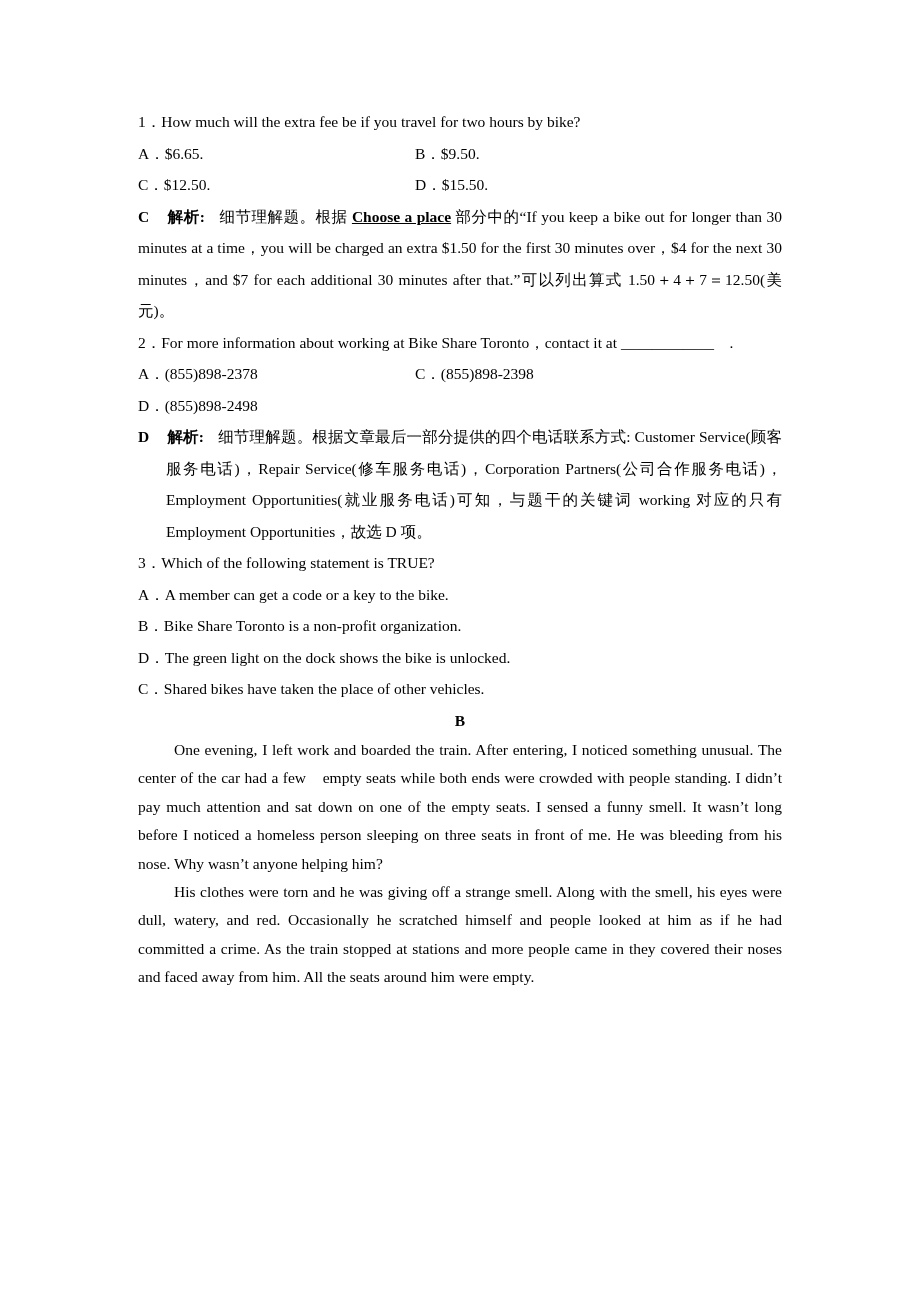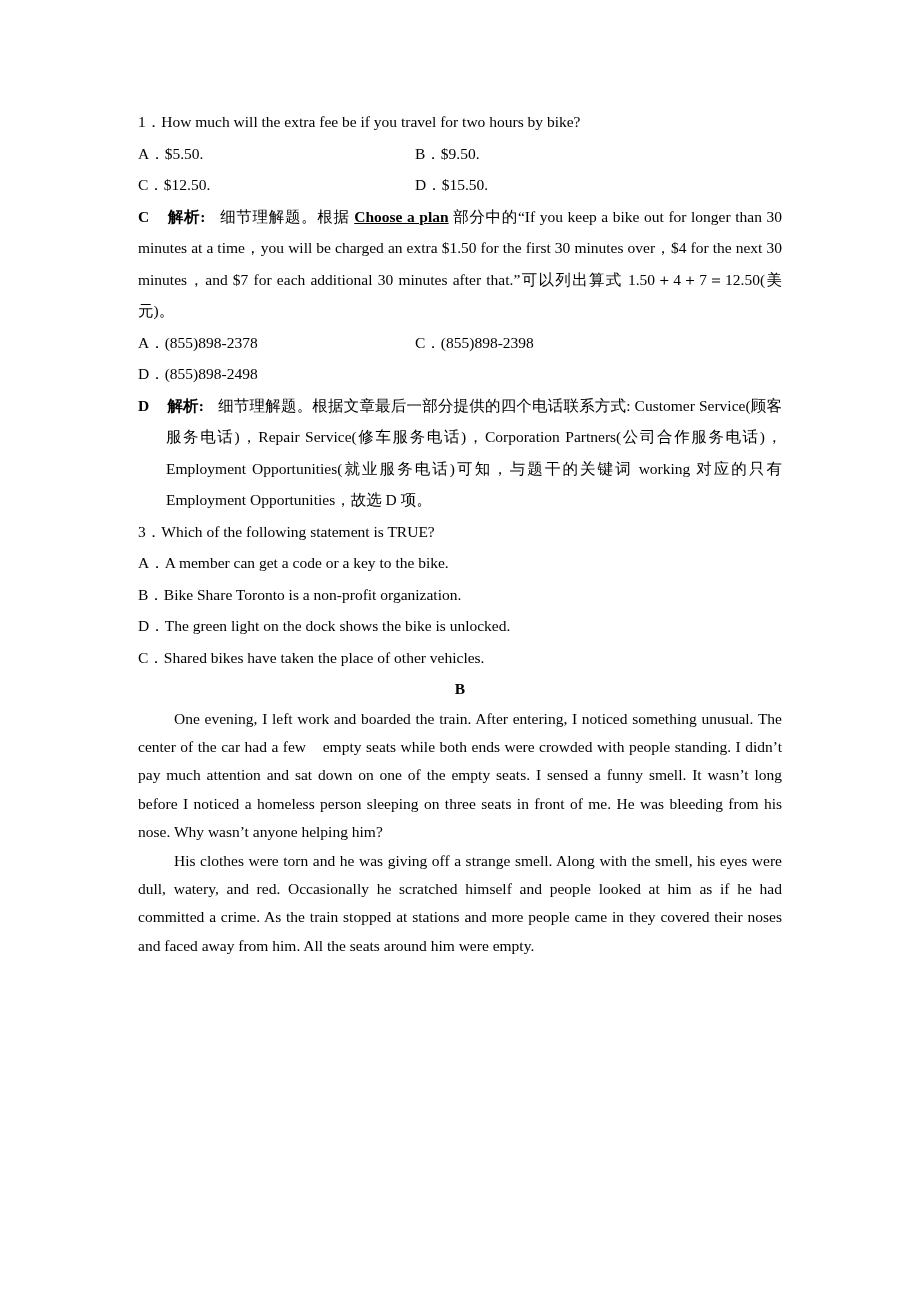--- a/index.html
+++ b/index.html
@@ -48,27 +48,28 @@
 </head>
 <body>
 
 <div class="page">
   <div class="content">
 
     <section class="qa">
 
       <p class="stem">1．How much will the extra fee be if you travel for two hours by bike?</p>
       <div class="opts2">
-        <span class="opt">A．$5.50.</span>
+        <span class="opt">A．$6.65.</span>
           <span class="opt">B．$9.50.</span>
           <span class="opt">C．$12.50.</span>
           <span class="opt">D．$15.50.</span>
       </div>
-      <p class="exp"><span class="ans">C</span><span class="jx">解析:</span><span>细节理解题。根据 </span><span class="ref">Choose a plan</span><span> 部分中的“If you keep a bike out for longer than 30 minutes at a time，you will be charged an extra $1.50 for the first 30 minutes over，$4 for the next 30 minutes，and $7 for each additional 30 minutes after that.”可以列出算式 1.50＋4＋7＝12.50(美元)。</span></p>
+      <p class="exp"><span class="ans">C</span><span class="jx">解析:</span><span>细节理解题。根据 </span><span class="ref">Choose a place</span><span> 部分中的“If you keep a bike out for longer than 30 minutes at a time，you will be charged an extra $1.50 for the first 30 minutes over，$4 for the next 30 minutes，and $7 for each additional 30 minutes after that.”可以列出算式 1.50＋4＋7＝12.50(美元)。</span></p>
 
+      <p class="stem">2．For more information about working at Bike Share Toronto，contact it at ____________　.</p>
       <div class="opts2">
         <span class="opt">A．(855)898-2378</span>
           <span class="opt">C．(855)898-2398</span>
           <span class="opt">D．(855)898-2498</span>
       </div>
       <p class="exp hang"><span class="ans">D</span><span class="jx">解析:</span><span>细节理解题。根据文章最后一部分提供的四个电话联系方式: Customer Service(顾客服务电话)，Repair Service(修车服务电话)，Corporation Partners(公司合作服务电话)，Employment Opportunities(就业服务电话)可知，与题干的关键词 working 对应的只有 Employment Opportunities，故选 D 项。</span></p>
 
       <p class="stem">3．Which of the following statement is TRUE?</p>
       <div class="opts1">
         <span class="opt">A．A member can get a code or a key to the bike.</span>

